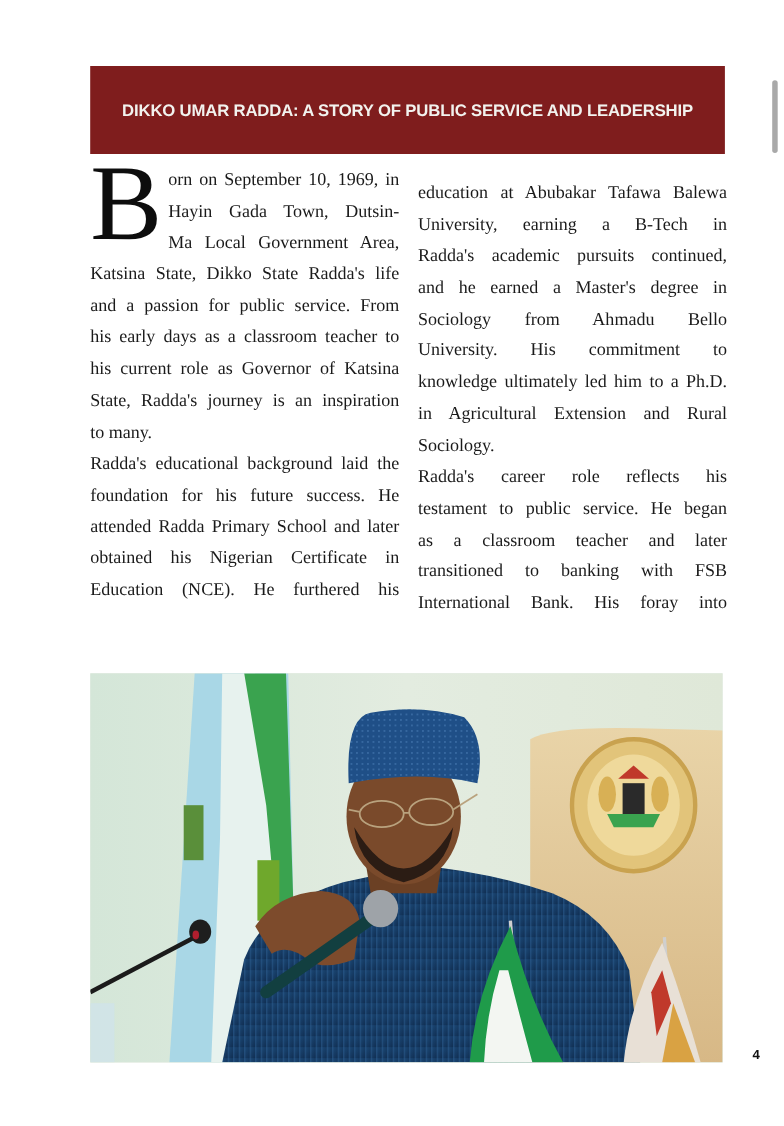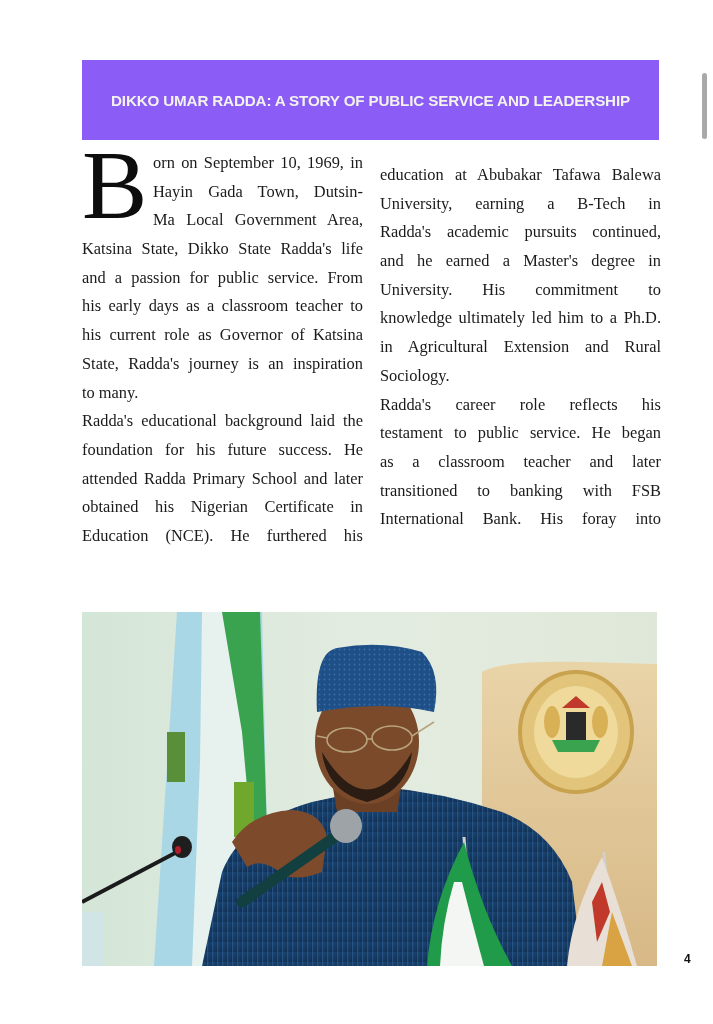--- a/index.html
+++ b/index.html
@@ -14,21 +14,21 @@
       overflow: hidden;
       font-family: "Liberation Serif", "DejaVu Serif", serif;
       color: #1a1a1a;
     }
     .header-bar {
       position: absolute;
       left: 82px;
       top: 60px;
       width: 577px;
       height: 80px;
-      background: #8b5cf6;
+      background: #7f1d1d;
       display: flex;
       align-items: center;
       justify-content: center;
     }
     .header-title {
       color: #f2f2ee;
       font-family: "Liberation Sans", "DejaVu Sans", sans-serif;
       font-weight: bold;
       font-size: 15.2px;
       letter-spacing: -0.15px;
@@ -122,20 +122,21 @@
   <span class="line">attended Radda Primary School and later</span>
   <span class="line">obtained his Nigerian Certificate in</span>
   <span class="line">Education (NCE). He furthered his</span>
 </div>
 
 <div class="column col-right">
   <span class="line">education at Abubakar Tafawa Balewa</span>
   <span class="line">University, earning a B-Tech in</span>
   <span class="line">Radda's academic pursuits continued,</span>
   <span class="line">and he earned a Master's degree in</span>
+  <span class="line">Sociology from Ahmadu Bello</span>
   <span class="line">University. His commitment to</span>
   <span class="line">knowledge ultimately led him to a Ph.D.</span>
   <span class="line">in Agricultural Extension and Rural</span>
   <span class="line last">Sociology.</span>
   <span class="line">Radda's career role reflects his</span>
   <span class="line">testament to public service. He began</span>
   <span class="line">as a classroom teacher and later</span>
   <span class="line">transitioned to banking with FSB</span>
   <span class="line">International Bank. His foray into</span>
 </div>

